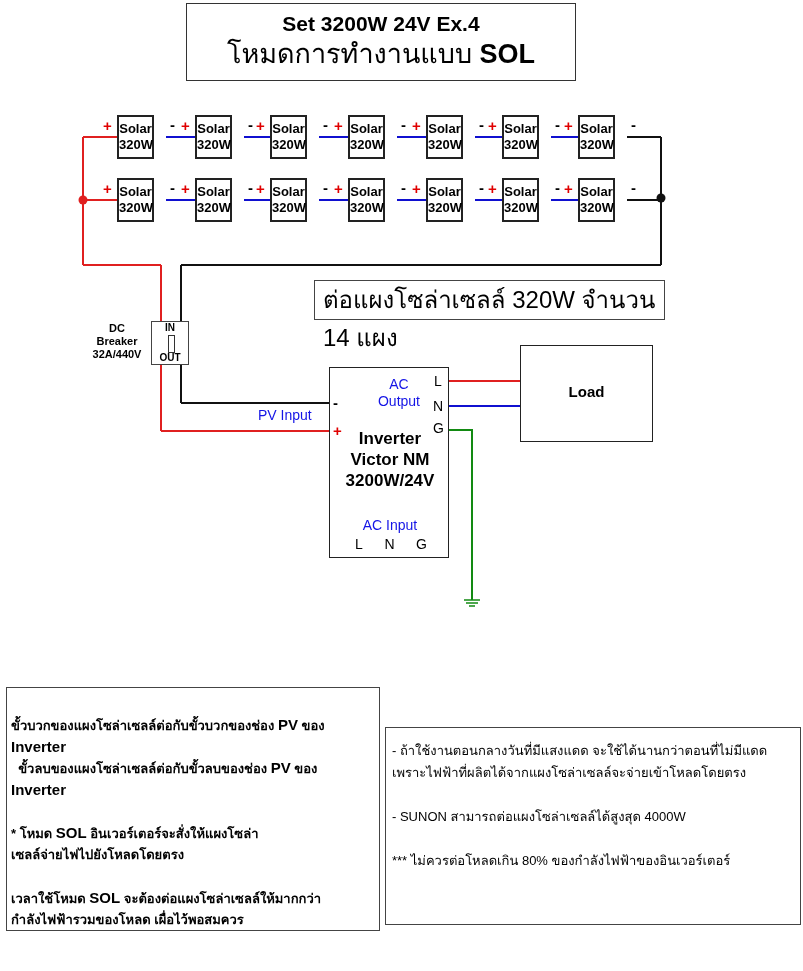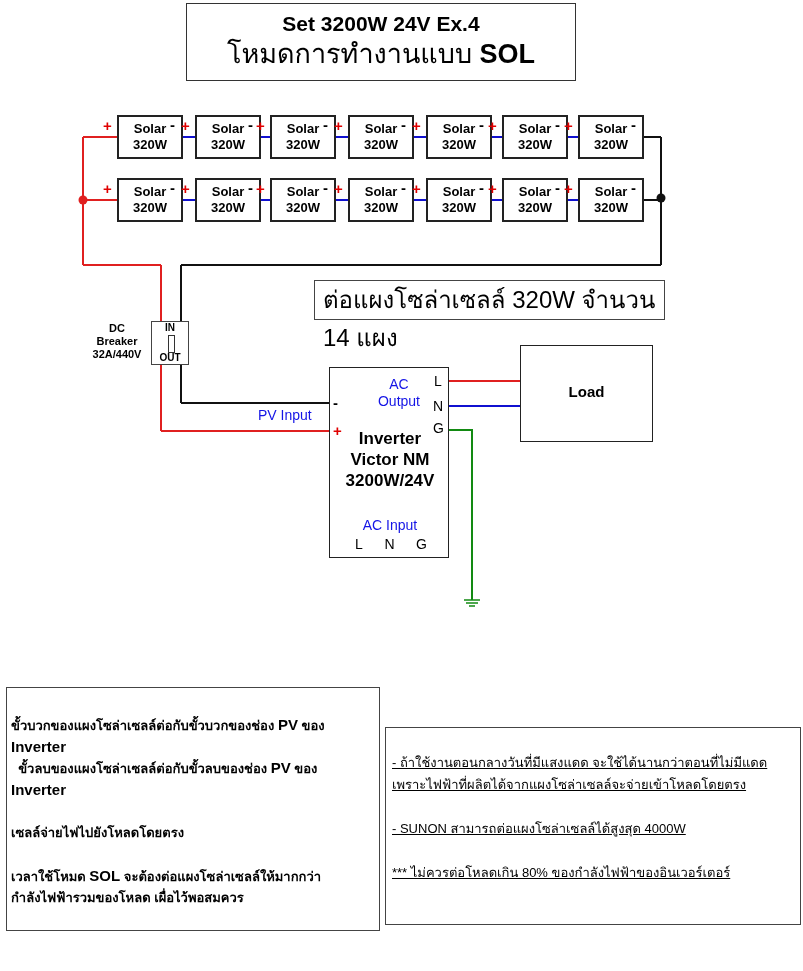--- a/index.html
+++ b/index.html
@@ -7,21 +7,21 @@
            font-family: "Liberation Sans", "DejaVu Sans", sans-serif; color: #000; }
     .abs { position: absolute; }
     #wires { position: absolute; left: 0; top: 0; width: 803px; height: 971px; }
 
     .title-box { left: 186px; top: 3px; width: 390px; height: 78px; border: 1px solid #333;
                  background: #fff; text-align: center; box-sizing: border-box; }
     .title-line1 { font-weight: bold; font-size: 21px; margin-top: 6px; line-height: 28px; }
     .title-line2 { font-size: 27px; line-height: 32px; }
     .title-line2 .en { font-weight: bold; }
 
-    .panel { width: 66px; height: 44px; border: 2px solid #222; background: #fff; box-sizing: border-box;
+    .panel { width: 37px; height: 44px; border: 2px solid #222; background: #fff; box-sizing: border-box;
              text-align: center; font-weight: bold; font-size: 13px; line-height: 16px; padding-top: 4px; }
     .term { font-weight: bold; font-size: 15px; line-height: 14px; }
     .plus { color: #e00000; }
     .minus { color: #000; }
 
     .breaker { left: 151px; top: 321px; width: 38px; height: 44px; border: 1px solid #444; background: #fff;
                box-sizing: border-box; font-weight: bold; font-size: 10px; text-align: center; }
     .breaker .in { position: absolute; left: 0; right: 0; top: 1px; line-height: 10px; }
     .breaker .out { position: absolute; left: 0; right: 0; bottom: 1px; line-height: 10px; }
     .breaker .toggle { position: absolute; left: 16px; top: 13px; width: 5px; height: 16px; border: 1px solid #333; background: #fff; }
@@ -41,21 +41,21 @@
 
     .load { left: 520px; top: 345px; width: 133px; height: 97px; border: 1.5px solid #222; box-sizing: border-box;
             font-weight: bold; font-size: 15px; text-align: center; padding-top: 37px; background: #fff; }
 
     .note-left { left: 6px; top: 687px; width: 374px; height: 244px; border: 1px solid #444; box-sizing: border-box;
                  font-size: 13px; font-weight: bold; padding: 26px 15px 0 4px; line-height: 21px; }
     .note-left p { margin: 0; }
     .note-left .gap { height: 22px; }
     .note-left .en { font-size: 15px; }
     .note-right { left: 385px; top: 727px; width: 416px; height: 198px; border: 1px solid #444; box-sizing: border-box;
-                  font-size: 13px; padding: 24px 0 0 6px; line-height: 22px; text-decoration: underline; }
+                  font-size: 13px; padding: 12px 0 0 6px; line-height: 22px; }
     .note-right p { margin: 0; }
     .note-right .gap { height: 22px; }
   </style>
 </head>
 <body>
 
 <svg id="wires" viewBox="0 0 803 971">
   <g id="string-wires">
       <line x1="83" y1="137" x2="117" y2="137" stroke="#e02020" stroke-width="2"></line>
       <line x1="166" y1="137" x2="195" stroke="#1010d0" y2="137" stroke-width="2"></line>
@@ -228,20 +228,21 @@
 </div>
 
 <div class="abs load">Load</div>
 
 <div class="abs note-left">
   <p><span>ขั้วบวกของแผงโซล่าเซลล์ต่อกับขั้วบวกของช่อง </span><span class="en">PV</span><span> ของ</span></p>
   <p class="en">Inverter</p>
   <p style="white-space:pre;"><span>  ขั้วลบของแผงโซล่าเซลล์ต่อกับขั้วลบของช่อง </span><span class="en">PV</span><span> ของ</span></p>
   <p class="en">Inverter</p>
   <div class="gap"></div>
+  <p><span>* โหมด </span><span class="en">SOL</span><span> อินเวอร์เตอร์จะสั่งให้แผงโซล่า</span></p>
   <p>เซลล์จ่ายไฟไปยังโหลดโดยตรง</p>
   <div class="gap"></div>
   <p><span>เวลาใช้โหมด </span><span class="en">SOL</span><span> จะต้องต่อแผงโซล่าเซลล์ให้มากกว่า</span></p>
   <p>กำลังไฟฟ้ารวมของโหลด เผื่อไว้พอสมควร</p>
 </div>
 
 <div class="abs note-right">
   <p>- ถ้าใช้งานตอนกลางวันที่มีแสงแดด จะใช้ได้นานกว่าตอนที่ไม่มีแดด</p>
   <p>เพราะไฟฟ้าที่ผลิตได้จากแผงโซล่าเซลล์จะจ่ายเข้าโหลดโดยตรง</p>
   <div class="gap"></div>

